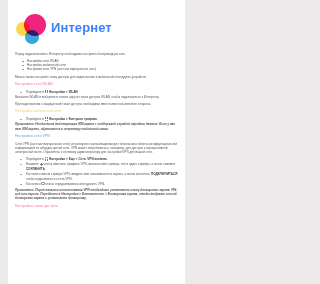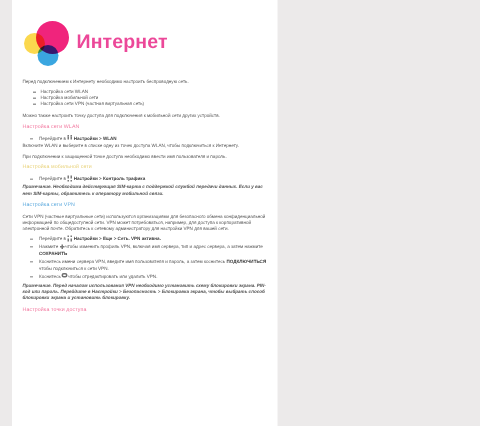--- a/index.html
+++ b/index.html
@@ -34,21 +34,21 @@
     position: absolute;
     border-radius: 50%;
     mix-blend-mode: multiply;
   }
   .c-yellow { width: 14px; height: 14px; left: 0px;  top: 11px; background: #fbd84e; }
   .c-blue   { width: 14px; height: 14px; left: 9px;  top: 19px; background: #3aa6e0; }
   .c-pink   { width: 22px; height: 22px; left: 8px;  top: 3px;  background: #f0247c; }
   .logo-text {
     font-size: 13px;
     font-weight: bold;
-    color: #ec4899;
+    color: #3b82f6;
     letter-spacing: 0.1px;
     margin-left: 2px;
     white-space: nowrap;
   }
   
   .content {
     padding: 0 7px 0 7px;
     color: #4a4a4a;
   }
   p.para {

